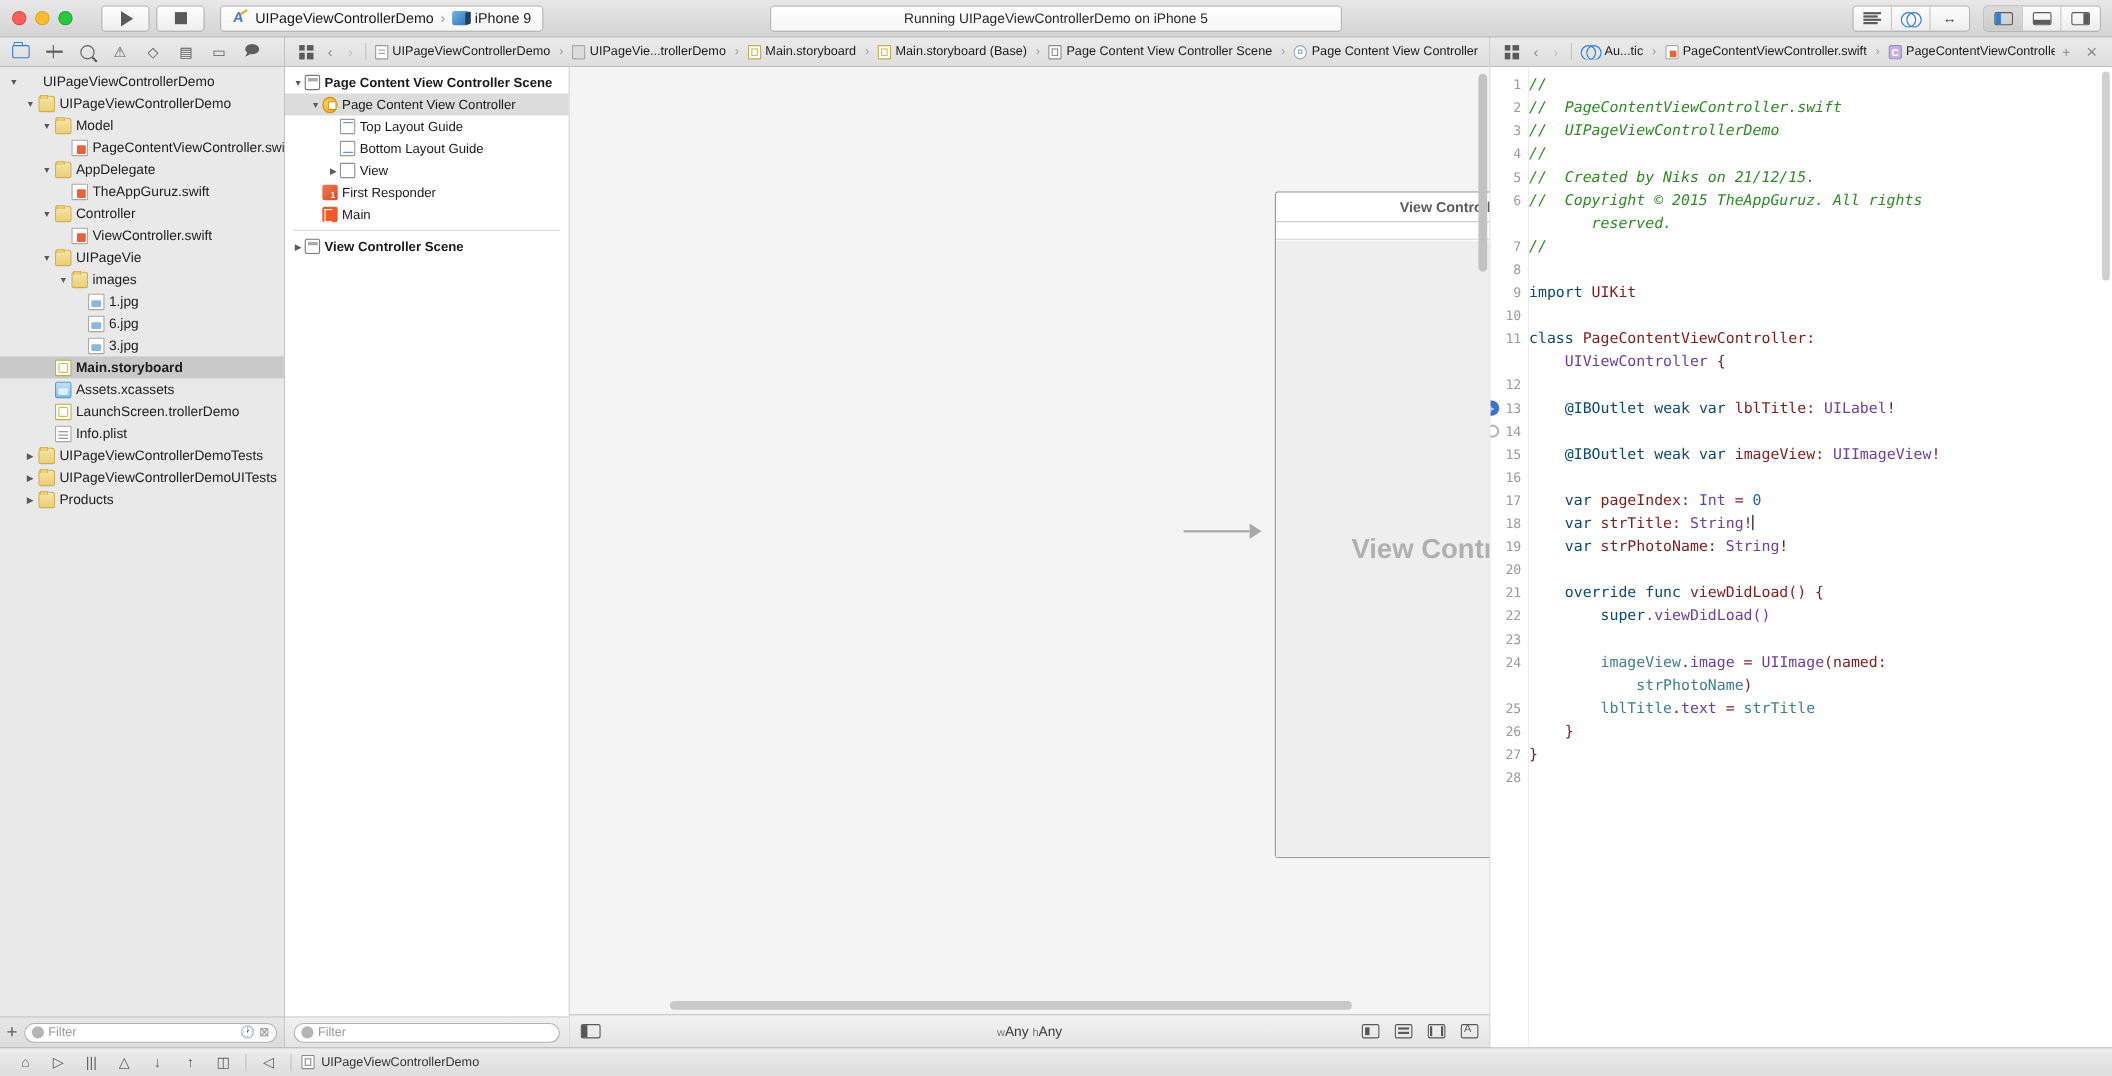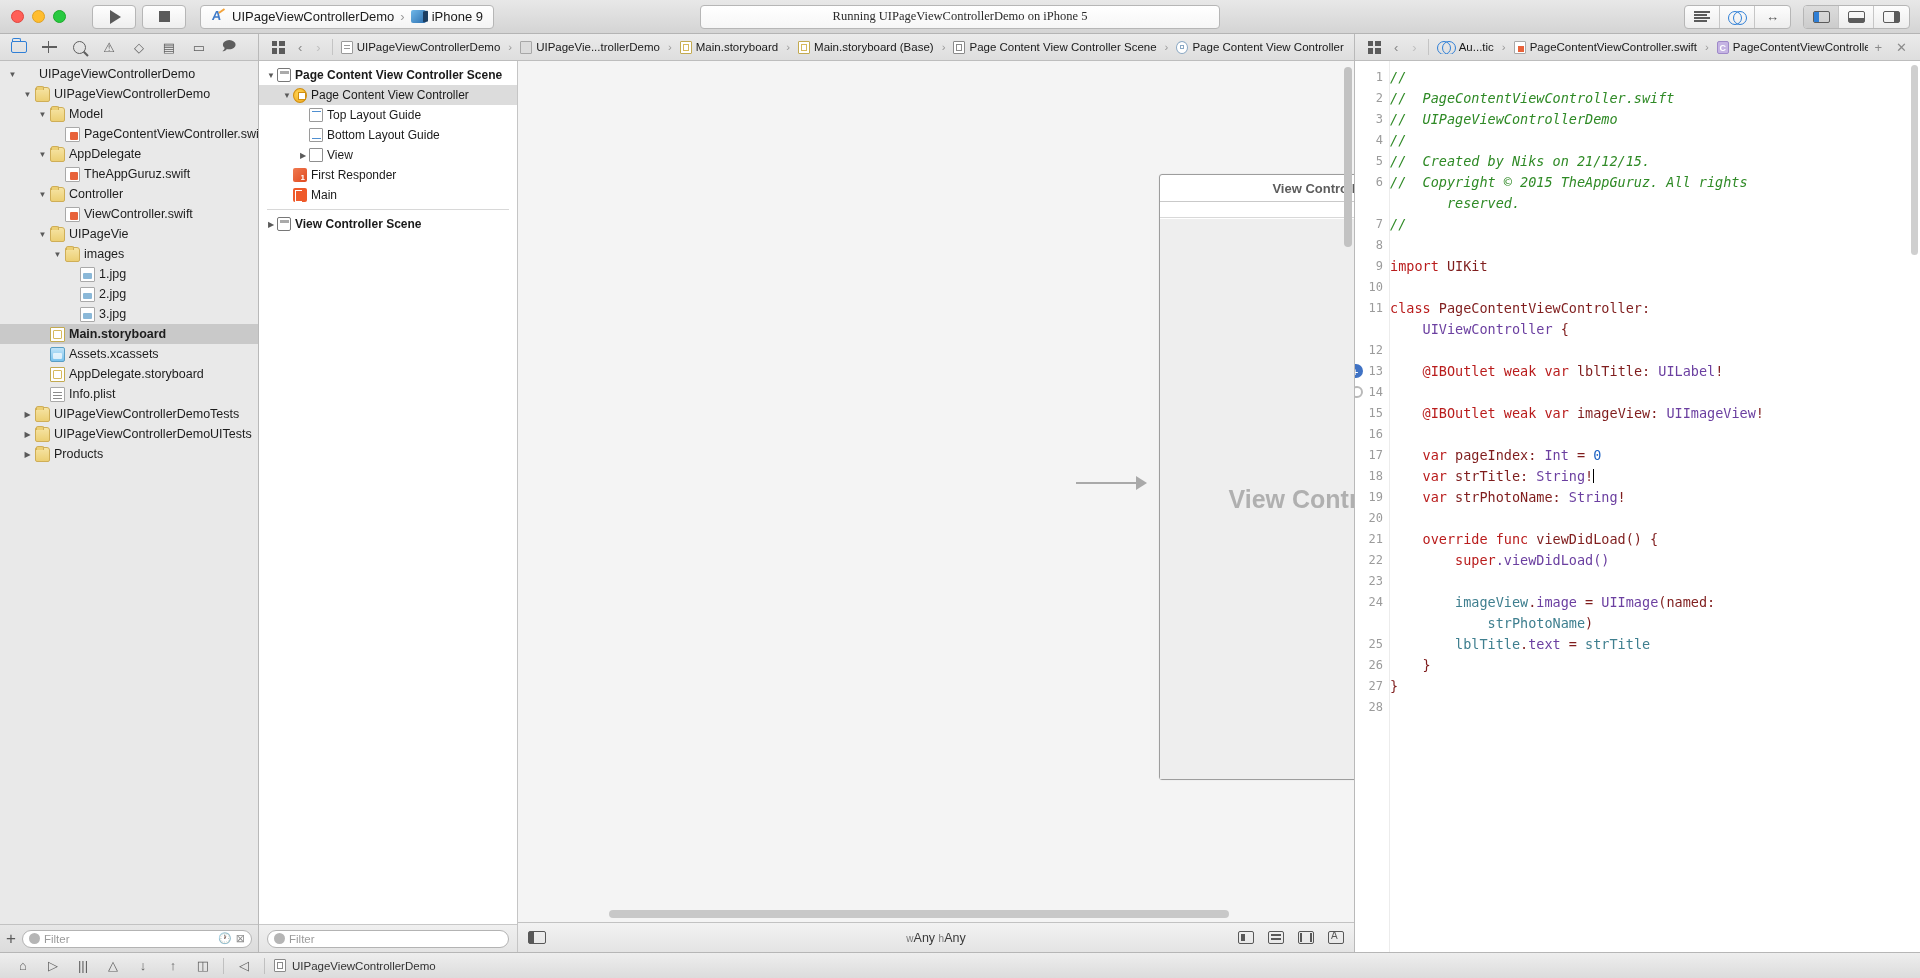--- a/index.html
+++ b/index.html
@@ -45,21 +45,21 @@
   .ax-icon{ width:15px;height:15px;position:relative;display:inline-block;}
   .ax-icon::before{content:"A";font-size:13px;color:#3e7ac8;font-weight:bold;position:absolute;left:1px;top:-1px;transform:skewX(-6deg);}
   .ax-icon::after{content:"";position:absolute;left:7px;top:1px;width:7px;height:1.5px;background:#f2a33c;transform:rotate(-35deg);}
   .dev-icon{width:15px;height:13px;background:linear-gradient(135deg,#6fb7e8,#2c6fb0);border-radius:2px;position:relative;}
   .dev-icon::after{content:"";position:absolute;right:-2px;top:1px;width:5px;height:11px;background:#1d3f62;border-radius:1px;transform:skewY(-8deg);}
 
   .status-field {
     position:absolute;left:50%;transform:translateX(-50%);
     width:520px;height:24px;border:1px solid #b6b6b6;border-radius:4px;
     background:linear-gradient(#ffffff,#f6f6f6);
-    display:flex;align-items:center;justify-content:center;font-size:12.5px;color:#2a2a2a;font-family:Liberation Serif, serif;
+    display:flex;align-items:center;justify-content:center;font-size:12.5px;color:#2a2a2a;
   }
   .tb-right{ position:absolute; right:10px; display:flex; gap:12px; align-items:center;}
   .seg { display:flex; border:1px solid #b6b6b6; border-radius:4px; overflow:hidden; height:24px;background:linear-gradient(#fdfdfd,#ededed); }
   .seg > div { width:35px; display:flex;align-items:center;justify-content:center;border-right:1px solid #c6c6c6;}
   .seg > div:last-child{border-right:none;}
   .seg > div.on { background:linear-gradient(#dcdcdc,#cccccc); }
   .lines-ic{width:16px;height:11px;display:flex;flex-direction:column;justify-content:space-between;}
   .lines-ic i{display:block;height:1.5px;background:#5b5b5b;}
   .lines-ic i:nth-child(2){width:80%}
   .lines-ic i:nth-child(4){width:80%}
@@ -205,21 +205,21 @@
   .gutter{width:35px;flex:0 0 35px;background:#fff;text-align:right;padding-top:6px;
      font-family:"DejaVu Sans Mono", monospace;font-size:12px;color:#9b9b9b;border-right:1px solid #ececec;}
   .gutter div{height:21px;line-height:21px;padding-right:6px;position:relative;}
   .bp{position:absolute;left:-6px;top:3px;width:14px;height:14px;border-radius:50%;background:#3f72c4;}
   .bp::after{content:"+";color:#fff;font-size:11px;position:absolute;left:3px;top:-2px;font-family:"Liberation Sans",sans-serif;}
   .bpo{position:absolute;left:-4px;top:4px;width:12px;height:12px;border-radius:50%;border:2px solid #b9b9b9;}
   .codelines{flex:1;padding-top:6px;font-family:"DejaVu Sans Mono", monospace;font-size:13.5px;line-height:21px;white-space:pre;overflow:hidden;}
   .codelines .l{height:21px;}
   .codelines .l.dbl{height:42px;}
   .cm{color:#2f8a26;font-style:italic;}
-  .kw{color:#b91c1c;}
+  .kw{color:#0c4a6e;}
   .ty{color:#6b3fa0;}
   .id{color:#7f1d1d;}
   .nm{color:#1c62c4;}
   .fn{color:#3f7f8f;}
   .pl{color:#1c1c1c;}
   .caret{display:inline-block;width:1px;height:14px;background:#000;vertical-align:-2px;}
   .code-scroll{position:absolute;right:2px;top:4px;width:7px;height:190px;background:#cfcfcf;border-radius:4px;}
 
   
   .bottombar{height:26px;flex:0 0 26px;display:flex;align-items:center;
@@ -371,21 +371,21 @@
           <div class="nrow">
             <span style="width: 67px; flex: 0 0 auto;"></span>
             <span class="disc"></span>
             <span class="ico img"></span>
             <span class="lbl">1.jpg</span>
           </div>
           <div class="nrow">
             <span style="width: 67px; flex: 0 0 auto;"></span>
             <span class="disc"></span>
             <span class="ico img"></span>
-            <span class="lbl">2.jpg</span>
+            <span class="lbl">6.jpg</span>
           </div>
           <div class="nrow">
             <span style="width: 67px; flex: 0 0 auto;"></span>
             <span class="disc"></span>
             <span class="ico img"></span>
             <span class="lbl">3.jpg</span>
           </div>
           <div class="nrow sel">
             <span style="width: 37px; flex: 0 0 auto;"></span>
             <span class="disc"></span>
@@ -395,21 +395,21 @@
           <div class="nrow">
             <span style="width: 37px; flex: 0 0 auto;"></span>
             <span class="disc"></span>
             <span class="ico assets"></span>
             <span class="lbl">Assets.xcassets</span>
           </div>
           <div class="nrow">
             <span style="width: 37px; flex: 0 0 auto;"></span>
             <span class="disc"></span>
             <span class="ico story"></span>
-            <span class="lbl">AppDelegate.storyboard</span>
+            <span class="lbl">LaunchScreen.trollerDemo</span>
           </div>
           <div class="nrow">
             <span style="width: 37px; flex: 0 0 auto;"></span>
             <span class="disc"></span>
             <span class="ico plist"></span>
             <span class="lbl">Info.plist</span>
           </div>
           <div class="nrow">
             <span style="width: 22px; flex: 0 0 auto;"></span>
             <span class="disc">▶</span>

